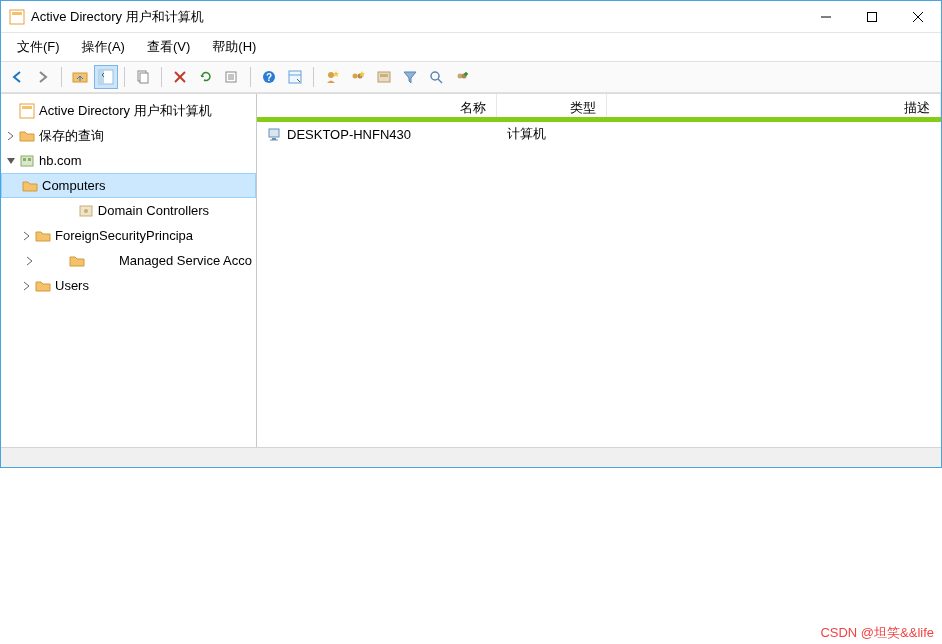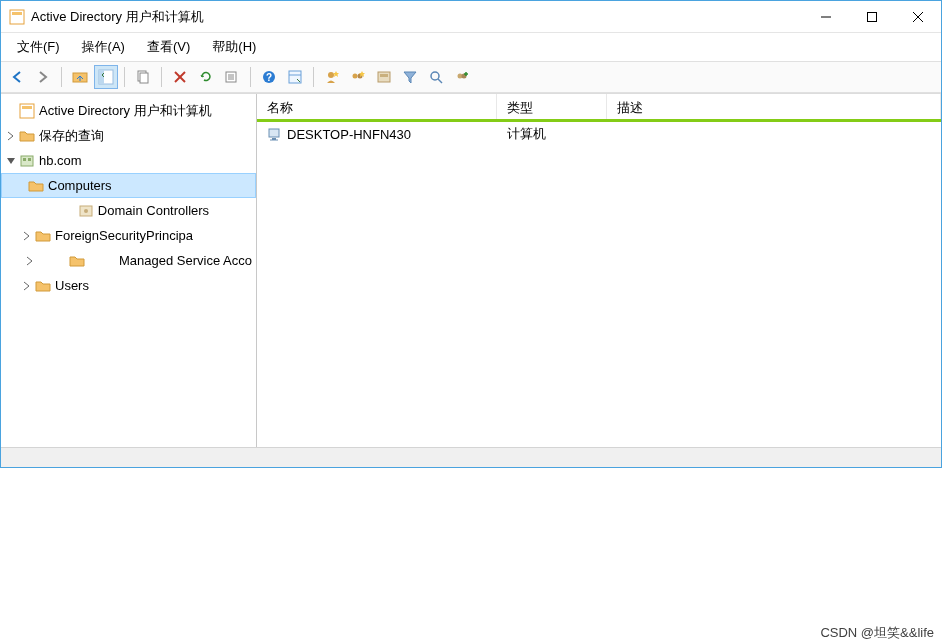--- a/index.html
+++ b/index.html
@@ -17,27 +17,27 @@
     .toolbar .tb-btn.selected { border: 1px solid #7eb4ea; background: #cde6f7; }
     .toolbar .tb-sep { width: 1px; height: 20px; background: #ccc; margin: 0 4px; }
     .content { flex: 1; display: flex; border-top: 1px solid #dcdcdc; overflow: hidden; }
     .tree-pane { width: 256px; border-right: 1px solid #c8c8c8; overflow: auto; padding: 4px 0; }
     .tree-node { display: flex; align-items: center; height: 25px; padding-right: 4px; cursor: default; white-space: nowrap; }
     .tree-node.selected { background: #cce8ff; border: 1px solid #99d1ff; height: 25px; }
     .tree-expander { width: 16px; height: 16px; display: flex; align-items: center; justify-content: center; flex-shrink: 0; }
     .tree-icon { width: 16px; height: 16px; margin-right: 4px; flex-shrink: 0; }
     .tree-label { font-size: 13px; overflow: hidden; text-overflow: clip; }
     .list-pane { flex: 1; display: flex; flex-direction: column; overflow: hidden; }
-    .list-header { height: 28px; display: flex; border-bottom: 3px solid #84cc16; }
+    .list-header { height: 28px; display: flex; border-bottom: 5px solid #84cc16; text-align: right; }
     .list-header .col { padding: 5px 10px; border-right: 1px solid #e8e8e8; font-size: 13px; }
     .list-rows { flex: 1; overflow: auto; }
     .list-row { height: 24px; display: flex; align-items: center; cursor: default; }
     .list-row .cell { padding: 0 10px; display: flex; align-items: center; gap: 4px; font-size: 13px; }
     .statusbar { height: 20px; background: #f0f0f0; border-top: 1px solid #d4d4d4; }
-    .watermark { position: fixed; right: 8px; bottom: 2px; color: #404040; font-size: 13px; }
+    .watermark { position: fixed; right: 8px; bottom: 2px; color: #ef4444; font-size: 13px; }
     svg { display: block; }
   </style>
 </head>
 <body>
 
 <div class="window">
 
   <div class="titlebar">
     <span class="title-icon">
       <svg width="16" height="16">
@@ -252,21 +252,21 @@
             <svg width="16" height="16">
               <rect x="2" y="3" width="12" height="10" fill="#d9e8c8" stroke="#8aab6a"></rect>
               <rect x="4" y="5" width="3" height="3" fill="#8aab6a"></rect>
               <rect x="9" y="5" width="3" height="3" fill="#8aab6a"></rect>
             </svg>
           </span>
         <span class="tree-label">hb.com</span>
       </div>
 
 
-      <div class="tree-node selected" style="padding-left:10px;">
+      <div class="tree-node selected" style="padding-left:4px;">
         <span class="tree-expander"></span>
         <span class="tree-icon">
             <svg width="16" height="16">
               <path d="M1 4 L6 4 L8 6 L15 6 L15 13 L1 13 Z" fill="#f5c26b" stroke="#d19a3a"></path>
             </svg>
           </span>
         <span class="tree-label">Computers</span>
       </div>
 
       <div class="tree-node" style="padding-left:18px;justify-content:center;">

